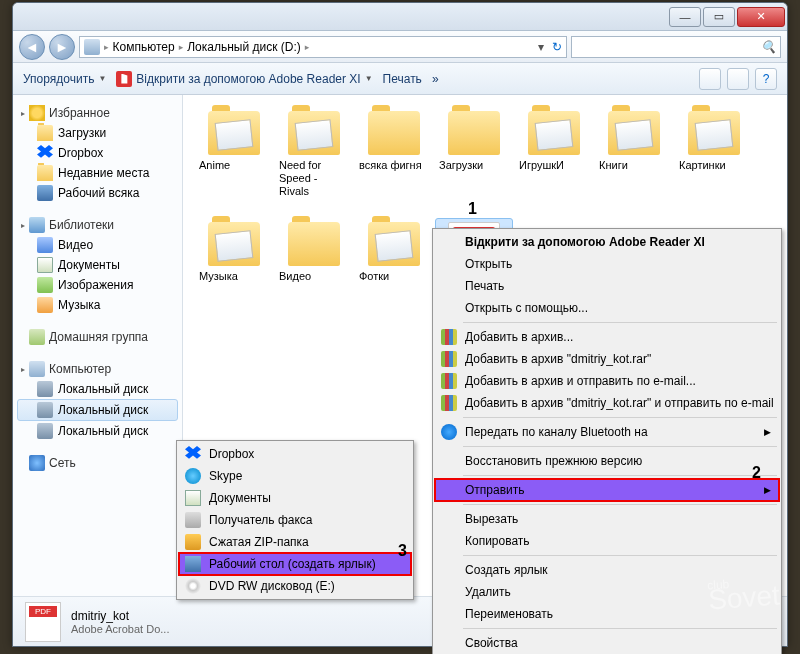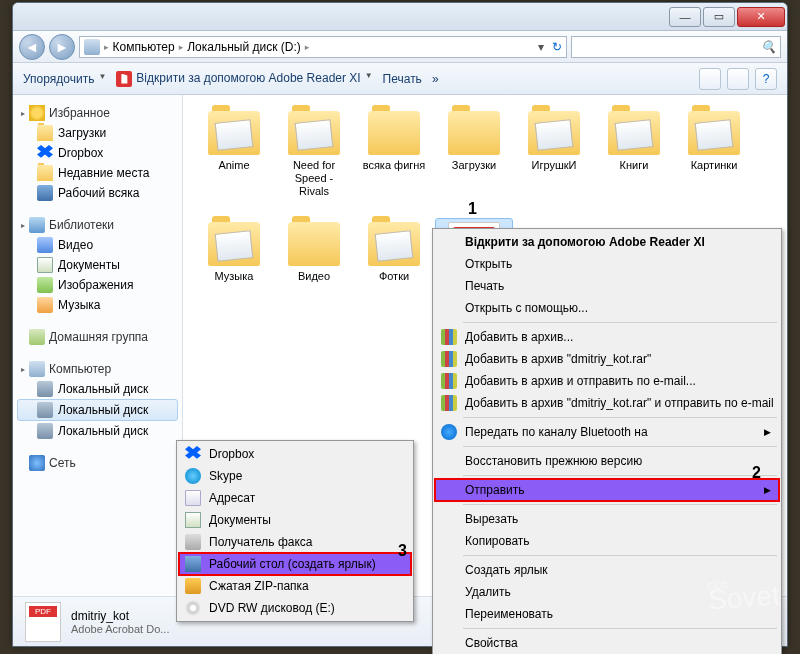--- a/index.html
+++ b/index.html
@@ -8,21 +8,21 @@
 .titlebar{height:28px;background:linear-gradient(#e6eef7,#d5e0ec);border-bottom:1px solid #b0c0d0;display:flex;align-items:center;justify-content:flex-end;padding-right:2px;border-radius:6px 6px 0 0}
 .winbtn{width:32px;height:20px;margin-left:2px;border:1px solid #8a98a8;border-radius:3px;background:linear-gradient(#f0f5fa,#d5e0ec);display:flex;align-items:center;justify-content:center;font-size:11px;color:#333}
 .winbtn.close{width:48px;background:linear-gradient(#e88,#c33);color:#fff;border-color:#a22}
 .navbar{height:32px;background:linear-gradient(#fafcfe,#e8eef5);border-bottom:1px solid #c5d0dc;display:flex;align-items:center;padding:0 6px;gap:4px}
 .navarr{width:26px;height:26px;border-radius:50%;background:radial-gradient(circle at 30% 30%,#c8d8ea,#7fa0c5);border:1px solid #6b8fb5;display:flex;align-items:center;justify-content:center;color:#fff;font-size:14px}
 .addrbar{flex:1;height:22px;border:1px solid #a8b8c8;background:#fff;display:flex;align-items:center;padding:0 4px;gap:4px}
 .addrbar .crumb{color:#000}
 .addrbar .sep{color:#888;font-size:9px}
 .searchbox{width:210px;height:22px;border:1px solid #a8b8c8;background:#fff;display:flex;align-items:center;padding:0 4px;color:#888;font-style:italic}
 .toolbar{height:32px;background:linear-gradient(#f5f9fd,#e4edf6);border-bottom:1px solid #c5d0dc;display:flex;align-items:center;padding:0 10px;gap:10px}
-.toolbar .tbtn{color:#1a3e6e;display:flex;gap:4px}
+.toolbar .tbtn{color:#1a3e6e;display:flex;align-items:center;gap:4px}
 .toolbar .drop{font-size:8px;color:#555}
 .pdf-ico{width:16px;height:16px;background:#d33;border-radius:2px;display:inline-block;position:relative}
 .pdf-ico::after{content:"";position:absolute;inset:3px;background:#fff;clip-path:polygon(20% 0,80% 20%,80% 100%,20% 100%)}
 .tool-right{margin-left:auto;display:flex;gap:6px}
 .viewico{width:22px;height:22px;border:1px solid #b5c5d5;background:linear-gradient(#fff,#e8f0f8);border-radius:3px}
 .body{display:flex;height:calc(100% - 28px - 32px - 32px - 50px)}
 .sidebar{width:170px;border-right:1px solid #d8e0e8;padding:8px 4px;overflow:hidden;background:#fafcfe}
 .sbgroup{margin-bottom:12px}
 .sbhead{display:flex;align-items:center;gap:4px;padding:2px 4px;color:#333}
 .sbhead .tri{font-size:8px;color:#666}
@@ -37,21 +37,21 @@
 .ico.vid{background:linear-gradient(#a8c8ff,#5088e0);border-radius:2px}
 .ico.doc{background:linear-gradient(#fff,#d0e0c0);border:1px solid #8a9;border-radius:1px}
 .ico.img{background:linear-gradient(#c0e8a0,#80c050);border-radius:2px}
 .ico.mus{background:linear-gradient(#ffd8a0,#f0a040);border-radius:2px}
 .ico.net{background:radial-gradient(circle,#7fc0ff,#3070c0);border-radius:2px}
 .ico.comp{background:linear-gradient(#d0e0f0,#90b0d0);border-radius:2px}
 .ico.home{background:linear-gradient(#d8e8c0,#a0c870);border-radius:2px}
 .ico.desk{background:linear-gradient(#80b0e0,#4070a8);border-radius:2px}
 .ico.lib{background:linear-gradient(#b8d8f0,#6098d0);border-radius:2px}
 .content{flex:1;padding:12px;display:flex;flex-wrap:wrap;align-content:flex-start;gap:8px 2px}
-.fitem{width:78px;text-align:center;padding:4px}
+.fitem{width:78px;text-align:left;padding:4px}
 .fitem.sel{background:#cde6ff;border:1px solid #8ac0f0;border-radius:3px;padding:3px}
 .fico{width:52px;height:44px;margin:0 auto 4px;position:relative}
 .fico.folder{background:linear-gradient(#ffeaa8,#f5c858);border-radius:4px 4px 2px 2px}
 .fico.folder::before{content:"";position:absolute;top:-6px;left:4px;width:18px;height:6px;background:#f5c858;border-radius:3px 3px 0 0}
 .fico.folder.cont::after{content:"";position:absolute;inset:10px 8px 6px;background:linear-gradient(#fff,#e0e8f0);border:1px solid #bbb;transform:rotate(-6deg)}
 .fico.pdf{background:#fff;border:1px solid #ccc;border-radius:2px}
 .fico.pdf::before{content:"PDF";position:absolute;top:4px;left:4px;right:4px;background:#d33;color:#fff;font-size:9px;font-weight:bold;padding:1px;border-radius:2px;letter-spacing:1px}
 .fico.pdf::after{content:"";position:absolute;top:22px;left:8px;right:8px;height:2px;background:#aaa;box-shadow:0 4px #aaa,0 8px #aaa}
 .flabel{font-size:11px;color:#000;line-height:13px;word-wrap:break-word}
 .statusbar{height:50px;border-top:1px solid #d8e0e8;background:linear-gradient(#f4f8fc,#e8eef5);display:flex;align-items:center;padding:0 12px;gap:10px}
@@ -339,38 +339,34 @@
 <div class="ctxmenu sub">
   <div class="citem">
       <span class="cico" style="background:#0061fe;clip-path:polygon(25% 0,50% 20%,75% 0,100% 20%,75% 40%,100% 60%,75% 80%,50% 60%,25% 80%,0 60%,25% 40%,0 20%)"></span>
       <span>Dropbox</span>
     </div>
   <div class="citem">
       <span class="cico sk"></span>
       <span>Skype</span>
     </div>
   <div class="citem">
-      <span class="cico mail"></span>
-      <span>Адресат</span>
-    </div>
-  <div class="citem">
       <span class="cico" style="background:linear-gradient(#fff,#d0e0c0);border:1px solid #8a9"></span>
       <span>Документы</span>
     </div>
   <div class="citem">
       <span class="cico fax"></span>
       <span>Получатель факса</span>
+    </div>
+  <div class="citem">
+      <span class="cico zip"></span>
+      <span>Сжатая ZIP-папка</span>
     </div>
   <div class="citem hl">
       <span class="cico" style="background:linear-gradient(#80b0e0,#4070a8)"></span>
       <span>Рабочий стол (создать ярлык)</span>
-    </div>
-  <div class="citem">
-      <span class="cico zip"></span>
-      <span>Сжатая ZIP-папка</span>
     </div>
   <div class="citem">
       <span class="cico dvd"></span>
       <span>DVD RW дисковод (E:)</span>
     </div>
 </div>
 
 <div class="annot" style="left:468px;top:200px">1</div>
 <div class="annot" style="left:752px;top:464px">2</div>
 <div class="annot" style="left:398px;top:542px">3</div>

